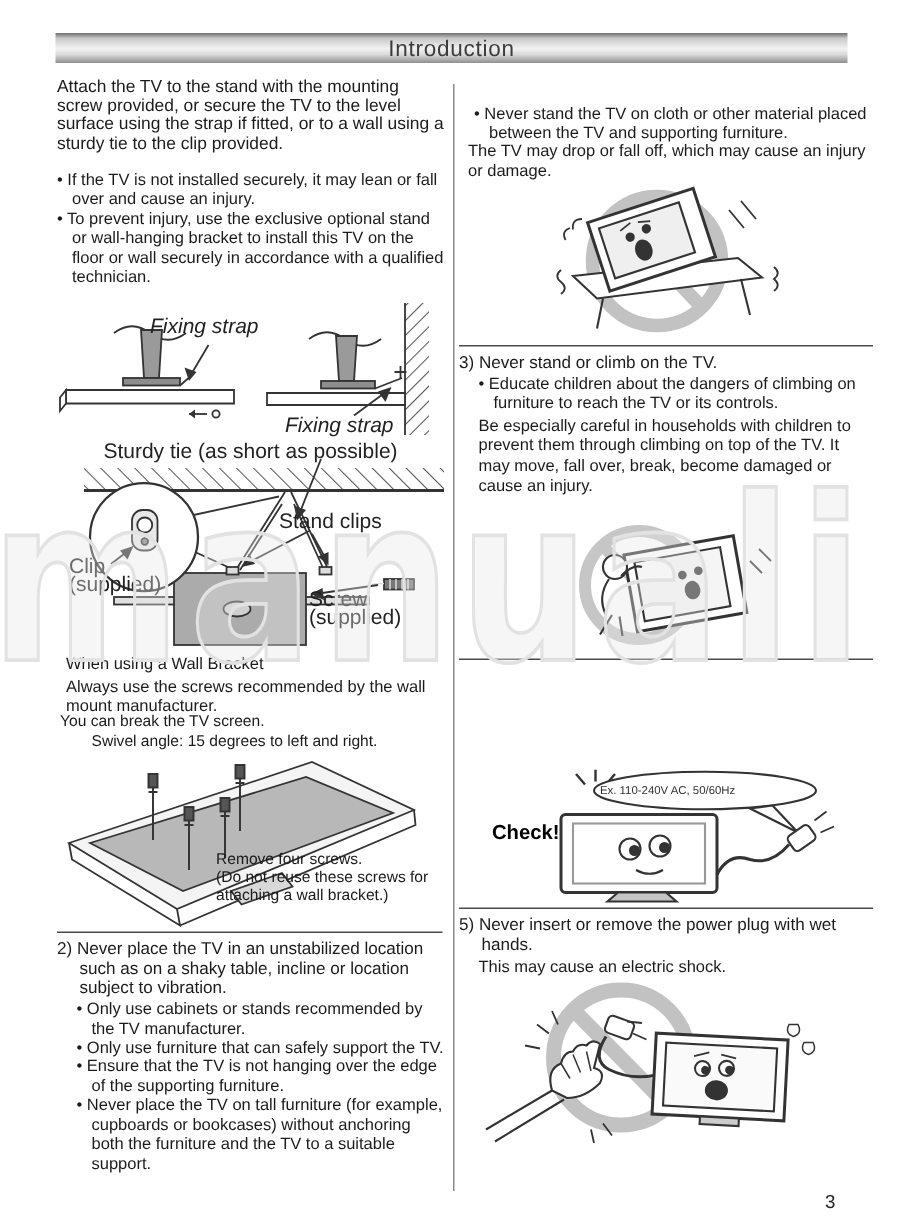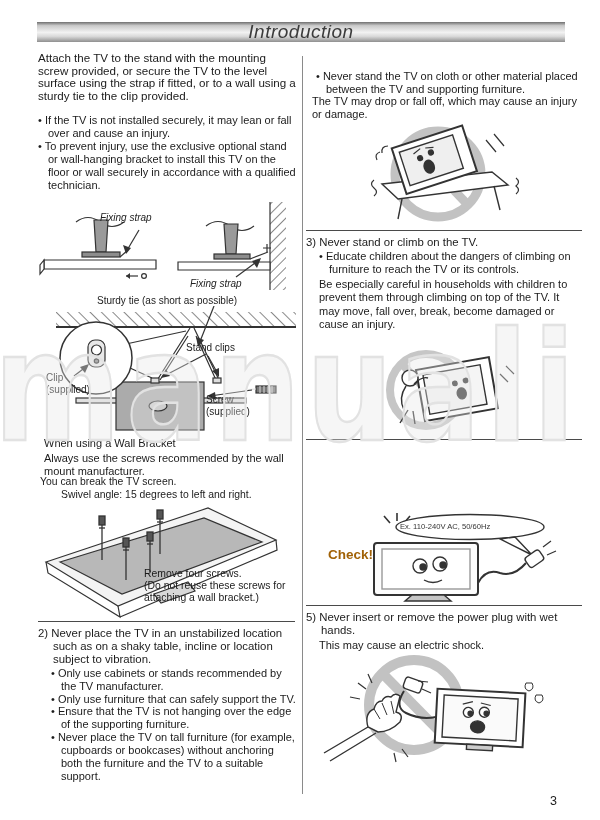--- a/index.html
+++ b/index.html
@@ -2,39 +2,39 @@
 <html><head>
 <meta charset="utf-8">
 <style>
   html,body{margin:0;padding:0;background:#fff;}
   .page{position:relative;width:600px;height:820px;background:#fff;overflow:hidden;
         font-family:"Liberation Sans","DejaVu Sans",sans-serif;color:#1b1b1b;}
   .abs{position:absolute;}
   .header-bar{left:37px;top:22px;width:528px;height:20px;
      background:linear-gradient(180deg,#6f6f6f 0%,#c9c9c9 18%,#f2f2f2 52%,#d9d9d9 72%,#8f8f8f 100%);
      display:flex;align-items:center;justify-content:center;}
-  .header-title{font-style:italic;font-size:19px;color:#3c3c3c;letter-spacing:.5px;}
+  .header-title{font-size:15px;color:#3c3c3c;letter-spacing:.5px;}
   .t-intro{font-size:11.6px;line-height:12.6px;}
   .t-body{font-size:11px;line-height:12.9px;}
   .t-small{font-size:10.4px;line-height:12.2px;}
   .hang-b{padding-left:10px;text-indent:-10px;}
   .hang-n{padding-left:15px;text-indent:-15px;}
   .sec-bullets{margin-left:13px;margin-top:1px;}
   .sec-bullets > div{margin-bottom:0px;}
-  .fig-label{font-size:10px;line-height:11.5px;color:#222;}
+  .fig-label{font-size:14px;line-height:11.5px;color:#222;}
   .italic{font-style:italic;}
   .prelines{white-space:pre-line;}
   .hrule{border-top:1px solid #4a4a4a;height:0;}
   .vrule{border-left:1px solid #8a8a8a;width:0;}
   .pagenum{font-size:12.5px;color:#222;}
   .watermark{left:-6px;top:312px;width:760px;font-size:152px;font-weight:bold;
      font-family:"DejaVu Sans",sans-serif;letter-spacing:7px;line-height:1;
      color:rgba(232,232,232,0.38);-webkit-text-stroke:2.5px #e2e2e2;
      transform:scaleX(0.8);transform-origin:left top;z-index:6;pointer-events:none;}
-  .check-label{font-size:13.5px;font-weight:bold;color:#a16207;}
+  .check-label{font-size:13.5px;font-weight:bold;color:#000000;}
   .bubble-text{font-size:7.6px;color:#333;text-align:left;}
   svg{display:block;}
 </style>
 </head>
 <body>
 
 <div class="page">
 
   <div class="abs header-bar">
     <span class="header-title">Introduction</span>

